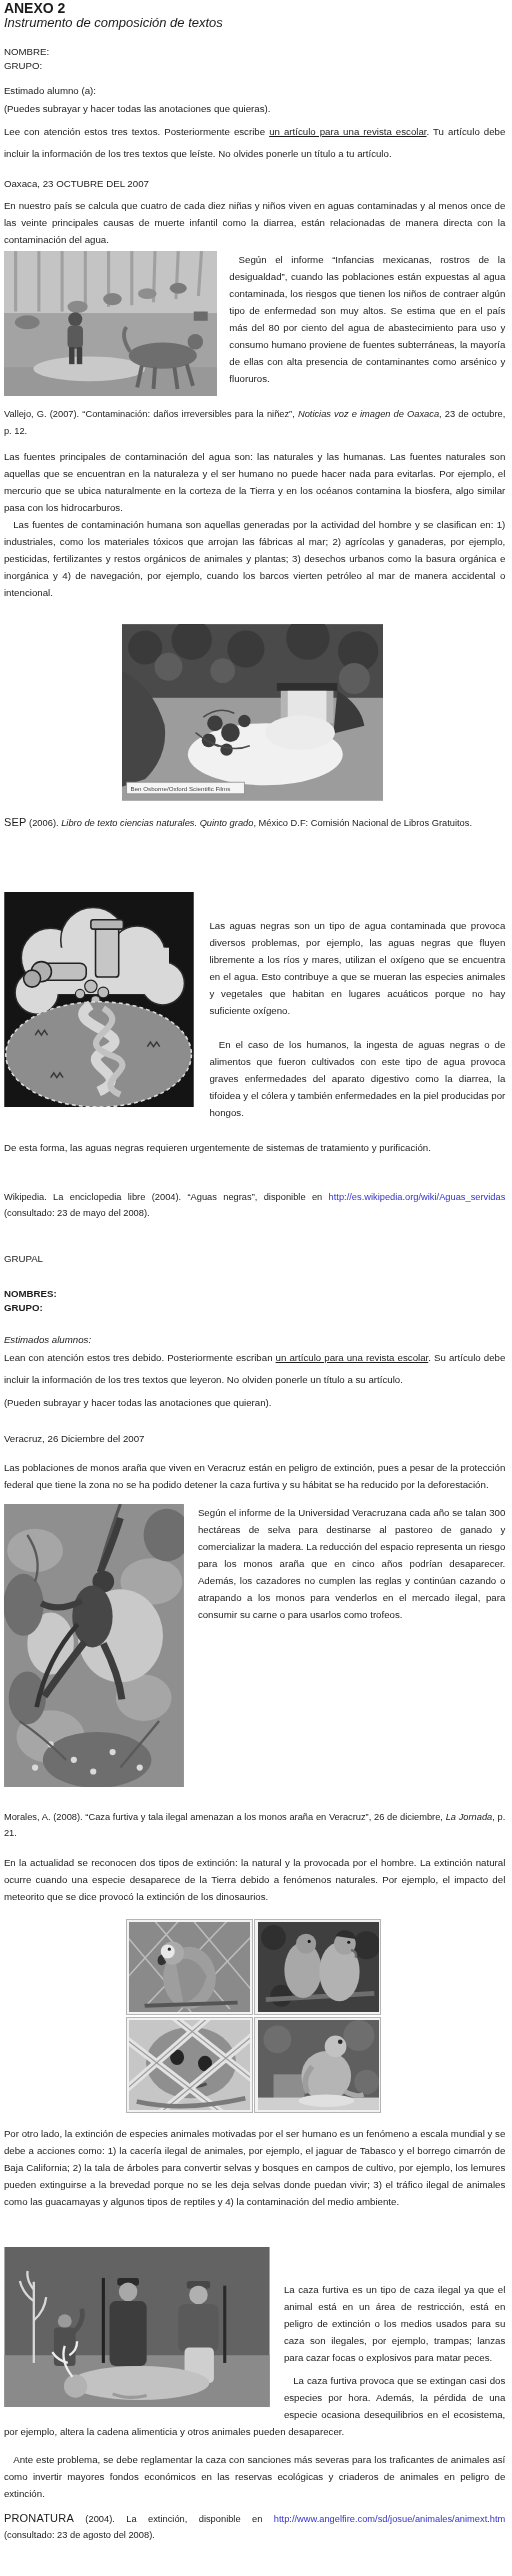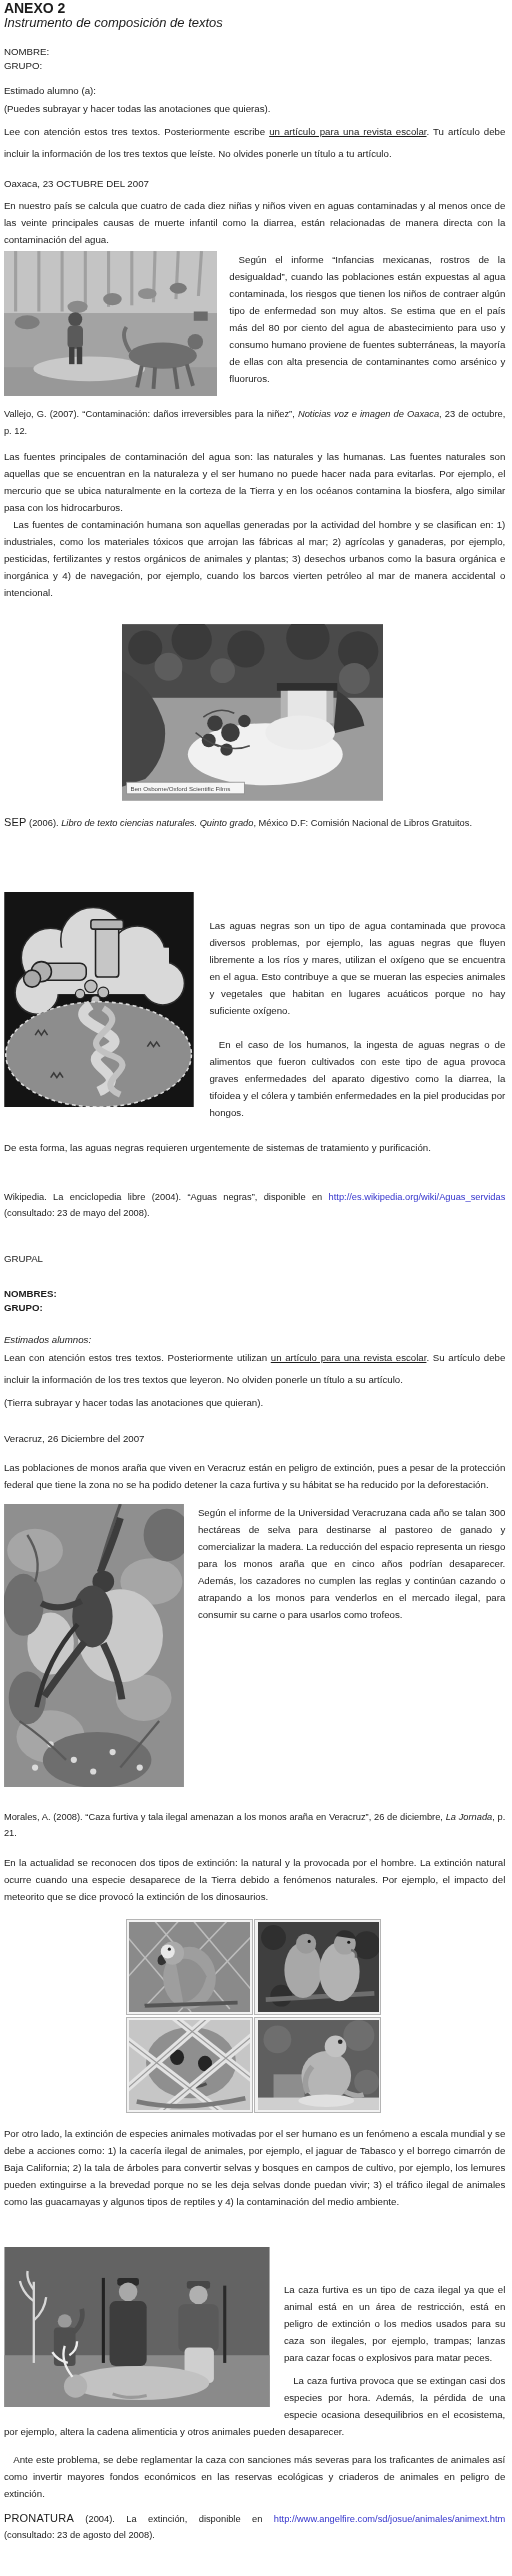--- a/index.html
+++ b/index.html
@@ -187,22 +187,22 @@
   <p class="cite" style="margin-top:33px;"><span>Wikipedia. La enciclopedia libre (2004). “Aguas negras”, disponible en </span><a class="link" href="#">http://es.wikipedia.org/wiki/Aguas_servidas</a><span> (consultado: 23 de mayo del 2008).</span></p>
 
   <div style="margin-top:28px;">GRUPAL</div>
 
   <div class="labels" style="margin-top:20px;font-weight:bold;">
     <div class="lbl">NOMBRES:</div>
     <div class="lbl">GRUPO:</div>
   </div>
 
   <div class="salut" style="margin-top:18px;font-style:italic;">Estimados alumnos:</div>
-  <div class="instr"><span>Lean con atención estos tres textos. Posteriormente utilizan </span><span class="u">un artículo para una revista escolar</span><span>. Su artículo debe incluir la información de los tres textos que leyeron. No olviden ponerle un título a su artículo.</span></div>
-  <div class="instr">(Tierra subrayar y hacer todas las anotaciones que quieran).</div>
+  <div class="instr"><span>Lean con atención estos tres debido. Posteriormente escriban </span><span class="u">un artículo para una revista escolar</span><span>. Su artículo debe incluir la información de los tres textos que leyeron. No olviden ponerle un título a su artículo.</span></div>
+  <div class="instr">(Pueden subrayar y hacer todas las anotaciones que quieran).</div>
 
   <div class="dateline" style="margin-top:17px;">Veracruz, 26 Diciembre del 2007</div>
 
   <p class="para" style="margin-top:12.4px;">Las poblaciones de monos araña que viven en Veracruz están en peligro de extinción, pues a pesar de la protección federal que tiene la zona no se ha podido detener la caza furtiva y su hábitat se ha reducido por la deforestación.</p>
 
   <div class="msec" style="margin-top:11px;">
     <svg class="ph-l2" width="180" height="283" viewBox="0 0 232 365" role="img">
       <rect width="232" height="365" fill="#8f8f8f"></rect>
       <g fill="#a6a6a6">
           <ellipse cx="40" cy="60" rx="36" ry="28"></ellipse>

